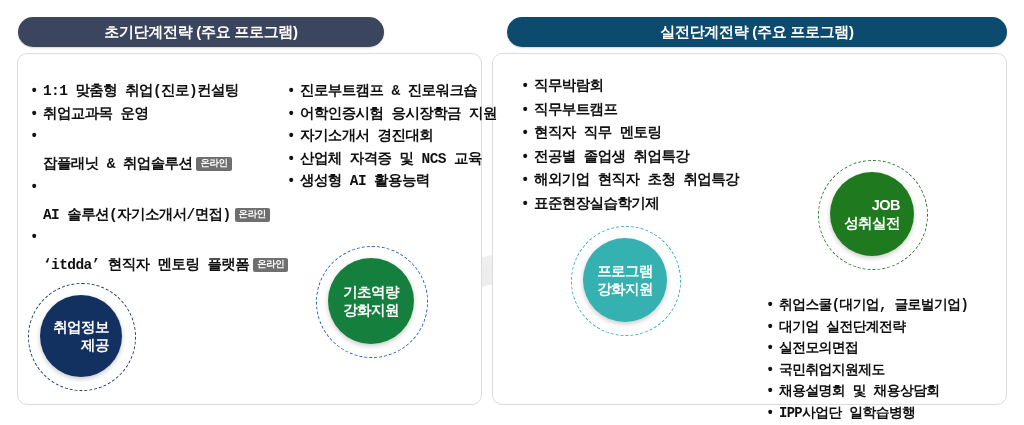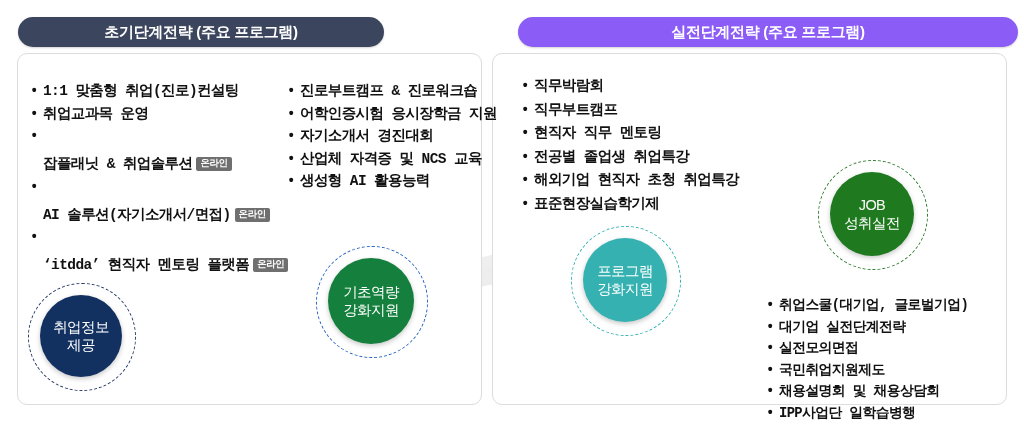--- a/index.html
+++ b/index.html
@@ -34,24 +34,24 @@
     letter-spacing: -0.3px;
     box-shadow: 0 1px 2px rgba(0,0,0,0.18);
   }
   #header-left {
     left: 18px;
     top: 17px;
     width: 366px;
     background: #3b455e;
   }
   #header-right {
-    left: 518px;
+    left: 507px;
     top: 17px;
     width: 500px;
-    background: #8b5cf6;
+    background: #0c4a6e;
   }
 
   
   .panel {
     position: absolute;
     top: 53px;
     height: 352px;
     border: 1px solid #dcdcdc;
     border-radius: 10px;
     background: #ffffff;
@@ -118,23 +118,23 @@
     pointer-events: none;
   }
 
   
   .stage {
     position: absolute;
     border-radius: 50%;
     display: flex;
     align-items: center;
     justify-content: center;
-    text-align: center;
+    text-align: right;
     color: #ffffff;
-    font-weight: normal;
+    font-weight: bold;
     font-size: 14.5px;
     line-height: 18px;
     letter-spacing: -0.6px;
     box-shadow: 0 2px 5px rgba(0,0,0,0.22);
   }
   .stage-ring {
     position: absolute;
     border-radius: 50%;
     border: 1.6px dashed #8e8e8e;
   }

